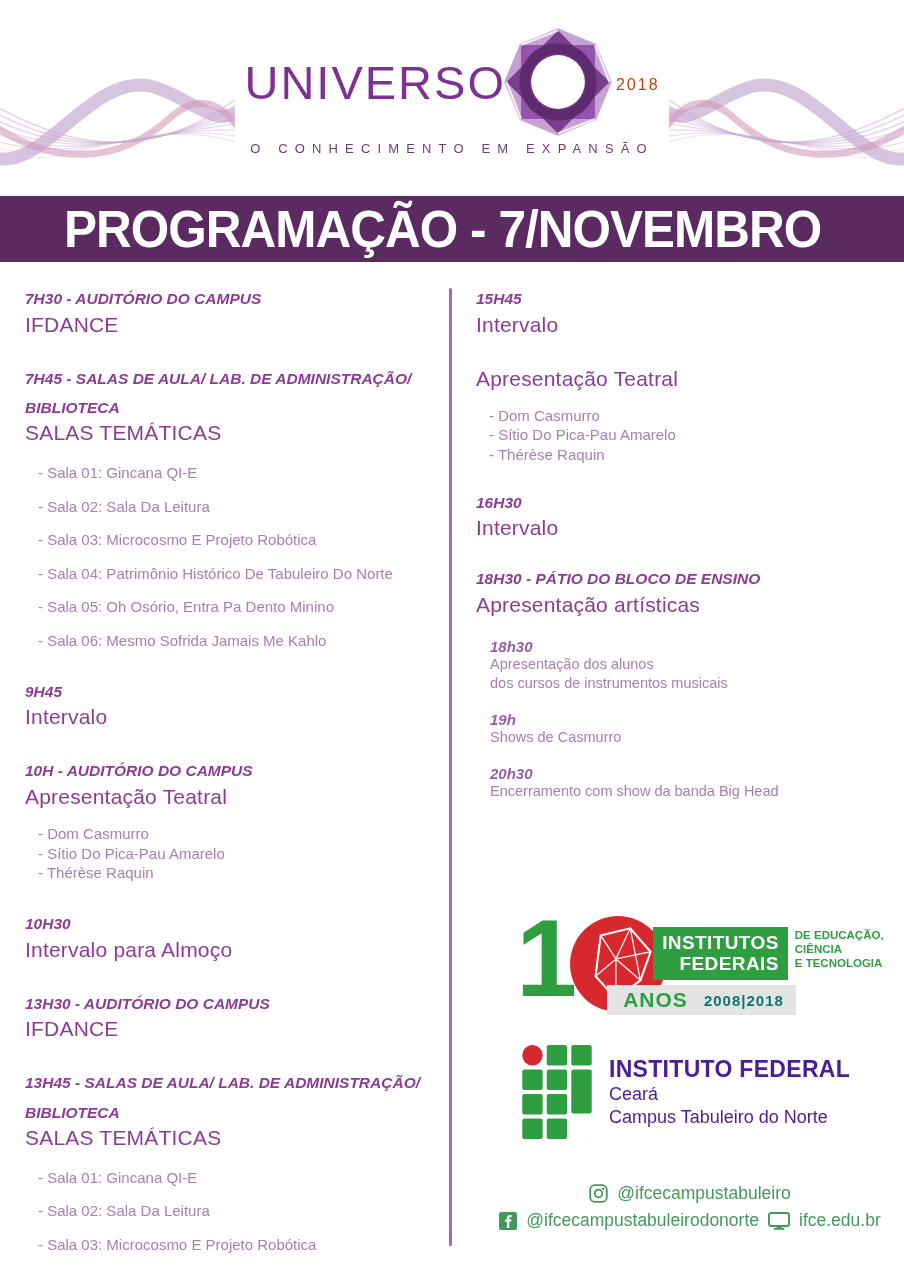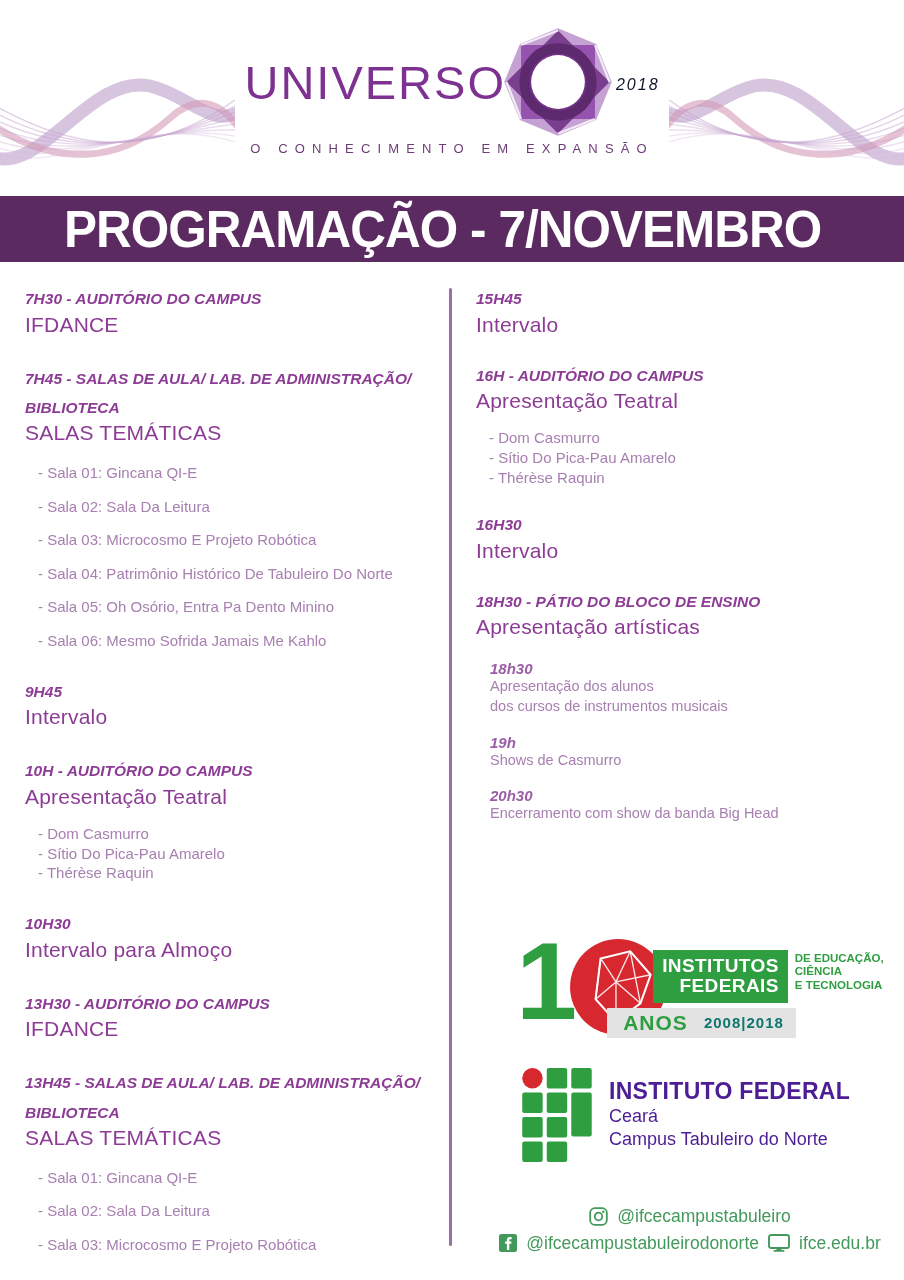--- a/index.html
+++ b/index.html
@@ -7,21 +7,21 @@
         font-family:"Liberation Sans","DejaVu Sans",sans-serif;}
   
   .header{position:relative;height:196px;border-radius:32px;}
   .wave{position:absolute;top:48px;width:235px;height:135px;}
   .wave.left{left:0;}
   .wave.right{right:0;transform:scaleX(-1);}
   .brand-row{position:absolute;left:0;right:0;top:26px;display:flex;justify-content:center;align-items:center;}
   .brand-word{font-size:47px;color:#7d3190;letter-spacing:2px;line-height:1;}
   .logo-star{width:112px;height:112px;margin:0 2px 0 -4px;}
   .ifce-wrap{display:flex;flex-direction:column;align-items:flex-end;}
-  .brand-year{font-size:16px;color:#0f172a;letter-spacing:2px;margin-top:6px;font-style:italic;}
+  .brand-year{font-size:16px;color:#c2410c;letter-spacing:2px;margin-top:6px;}
   .tagline{position:absolute;left:0;right:0;top:141px;text-align:center;font-size:13px;
            color:#6e3c77;letter-spacing:.55em;}
   
   .banner{height:66px;background:#5a2a61;display:flex;align-items:center;}
   .banner span{color:#fff;font-weight:bold;font-size:51px;letter-spacing:-1px;
                padding-left:66px;transform:scaleX(.97);transform-origin:left center;white-space:nowrap;}
   
   .main{display:flex;align-items:stretch;}
   .col{padding-top:28px;}
   .col.left{width:404px;padding-left:25px;}
@@ -183,21 +183,20 @@
     <div class="divider"></div>
 
     <div class="col right">
 
       <div class="block roomy">
         <div class="time">15H45</div>
         <div class="btitle">Intervalo</div>
       </div>
 
       <div class="block roomy">
-        <div class="time">16H - AUDITÓRIO DO CAMPUS</div>
         <div class="btitle">Apresentação Teatral</div>
         <ul class="list tight">
           <li>- Dom Casmurro</li>
           <li>- Sítio Do Pica-Pau Amarelo</li>
           <li>- Thérèse Raquin</li>
         </ul>
       </div>
 
       <div class="block roomy">
         <div class="time">16H30</div>

